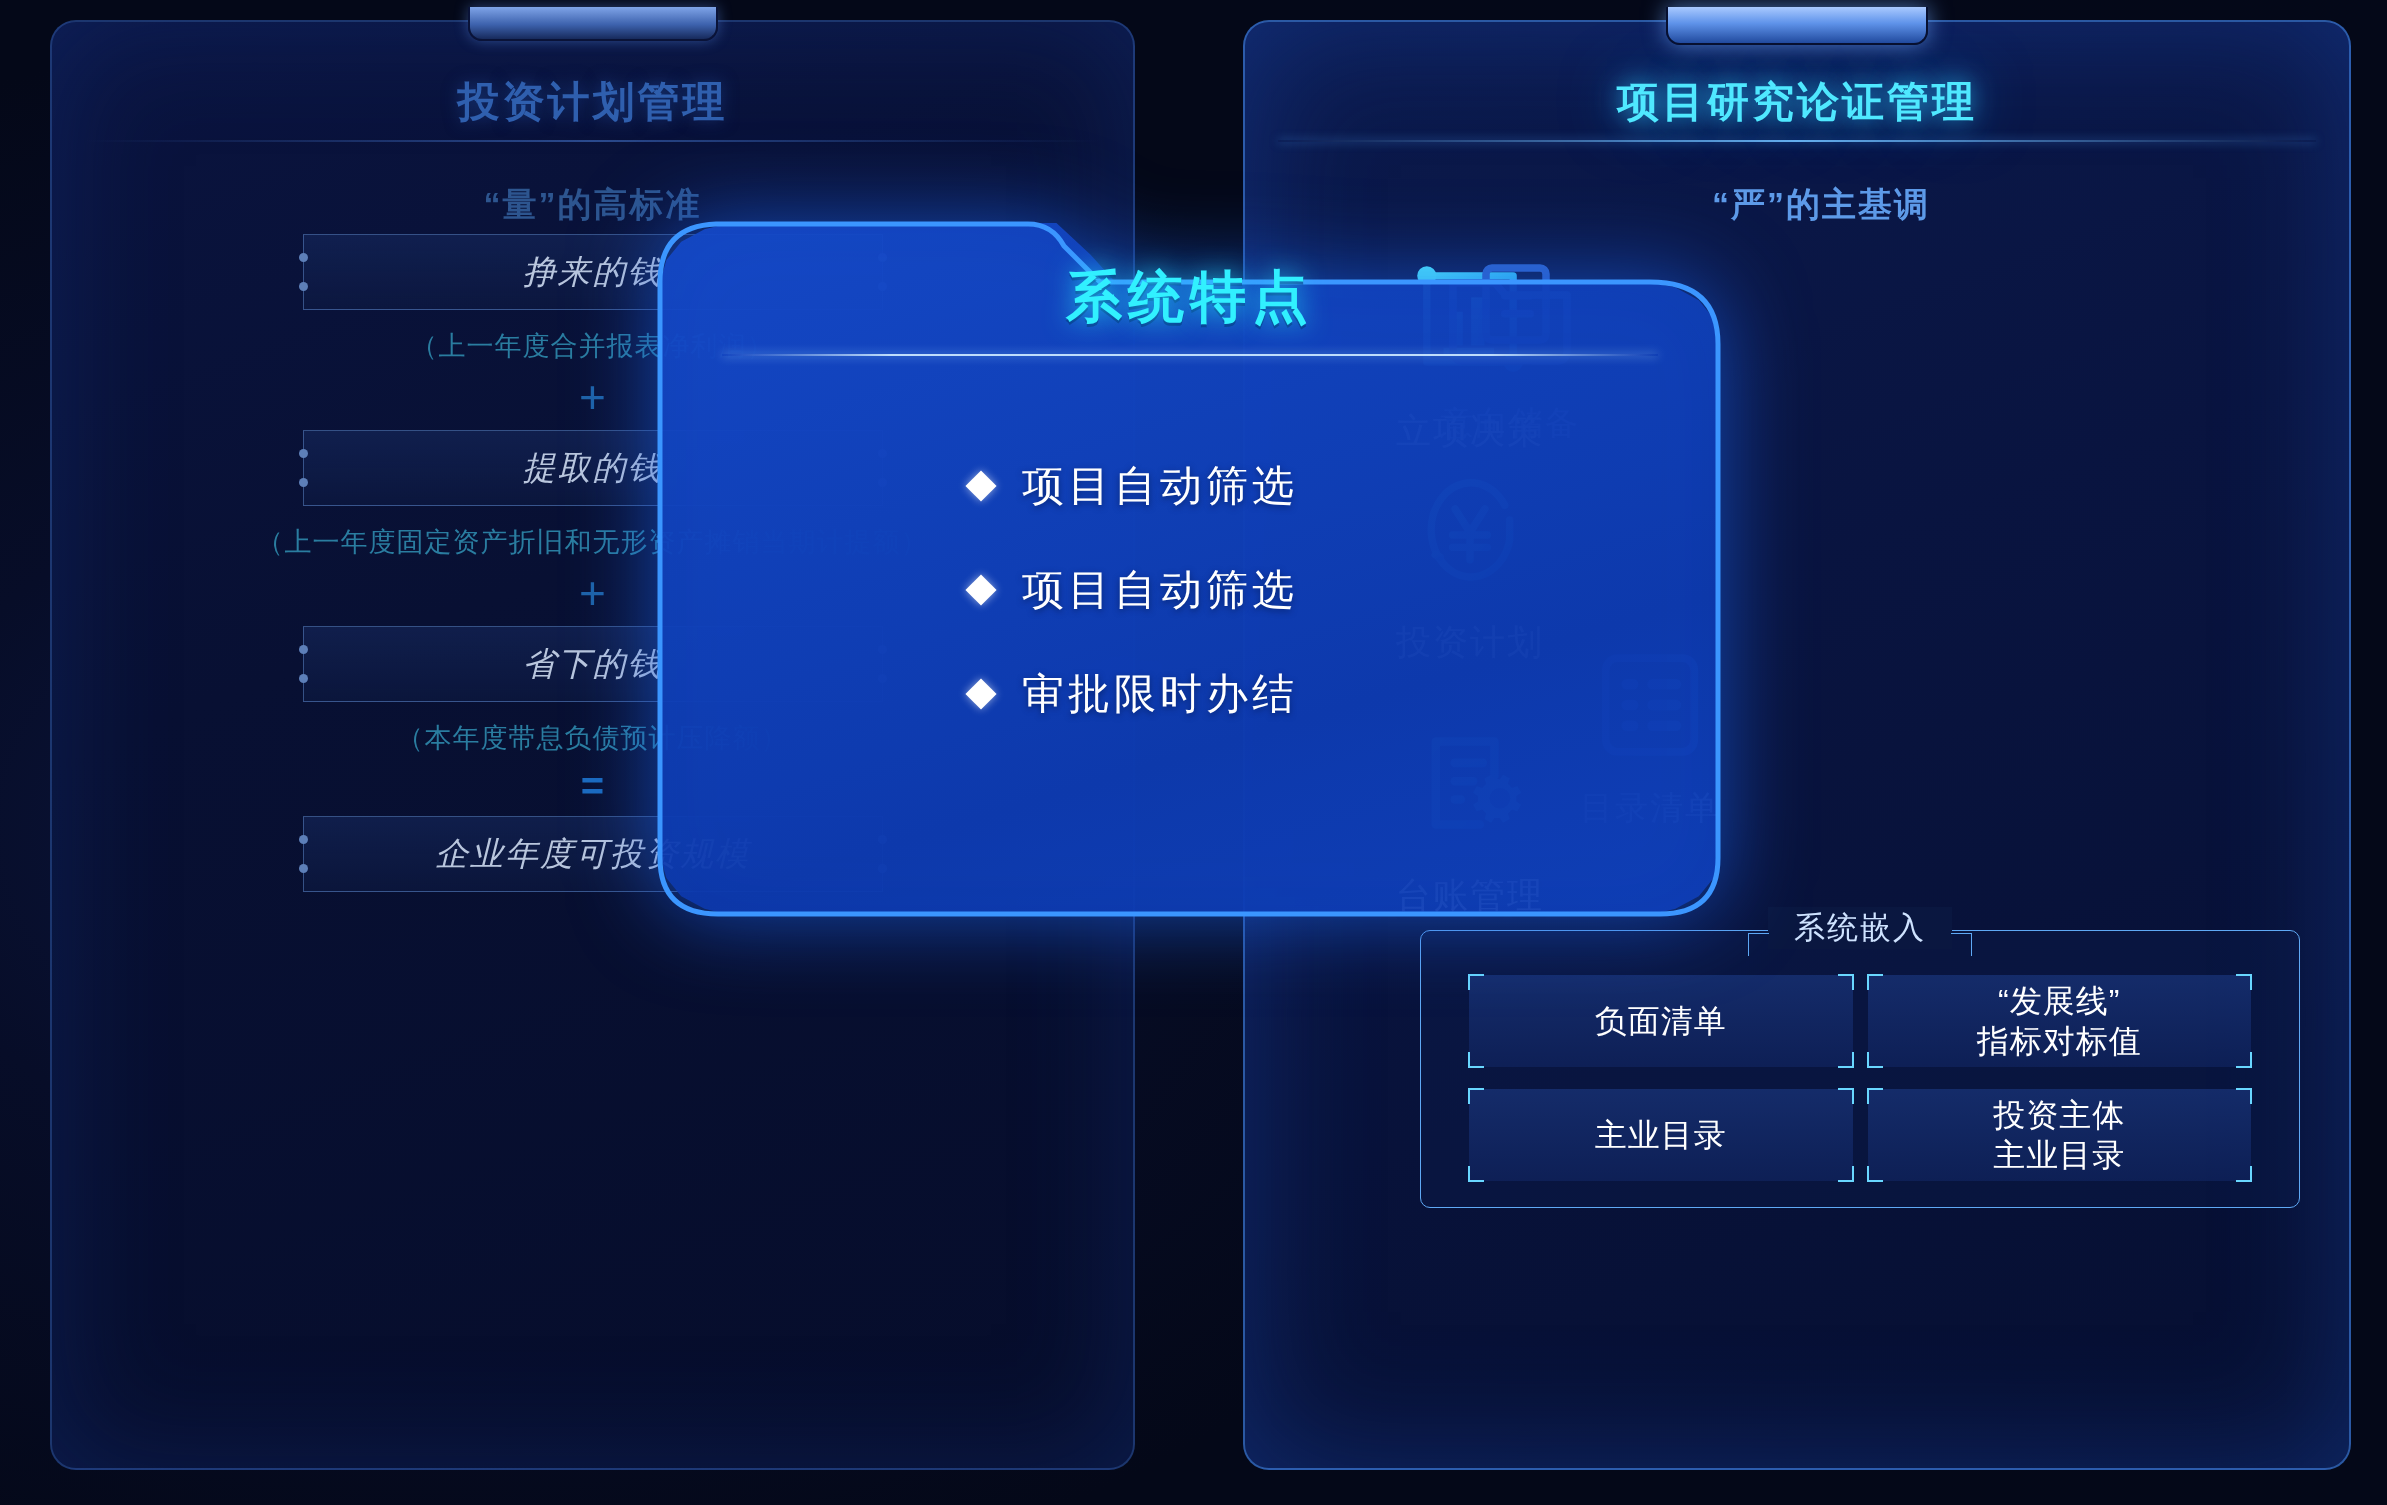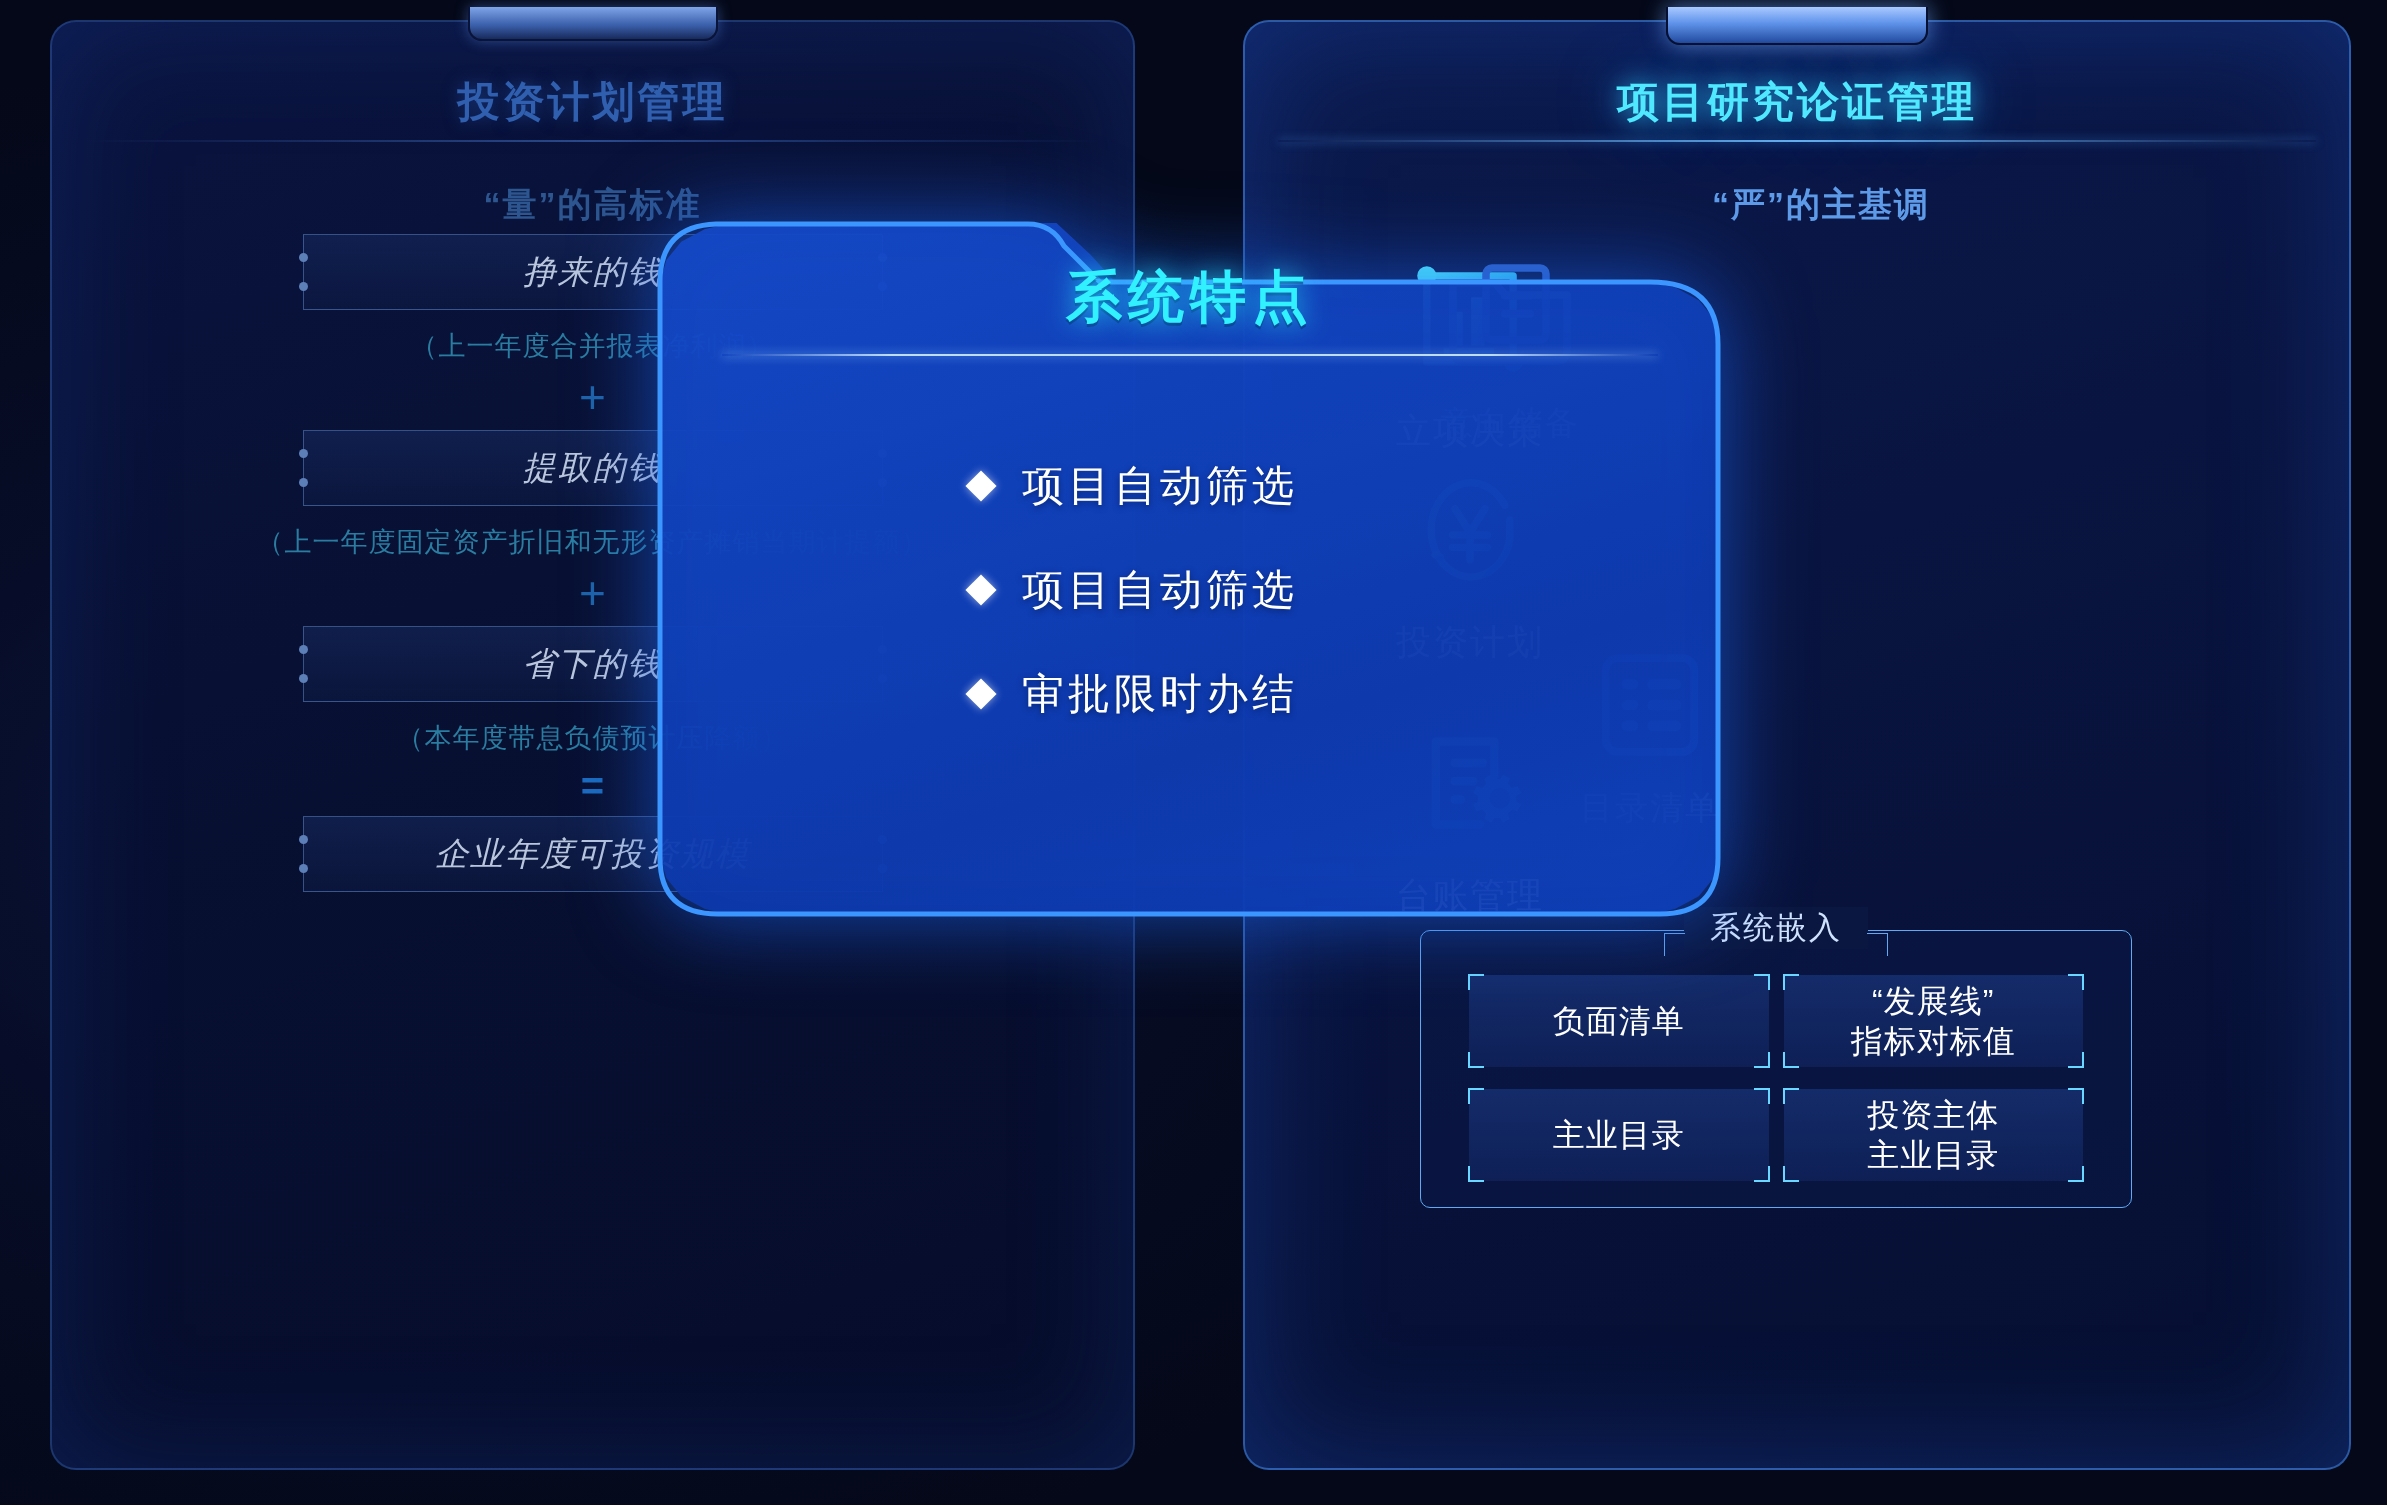--- a/index.html
+++ b/index.html
@@ -105,21 +105,21 @@
   .icon-row{ display:flex; justify-content:space-around;flex-direction:column; }
   .icon-cell{ width:330px; text-align:center; }
   .icon-cell .glyph{ height:150px; display:flex; align-items:center; justify-content:center; }
   .icon-cell .cap{
     margin-top:14px; color:#ffffff; font-size:35px; letter-spacing:2px;
     text-shadow:0 2px 6px rgba(0,0,0,.6);
   }
 
   
   .embed-wrap{
-    position:absolute; left:175px; top:908px; width:712px; height:278px;
+    position:absolute; left:175px; top:908px; width:880px; height:278px;
     border:1.5px solid #5fa9f5; border-radius:10px;
     background:rgba(12,28,78,.35);
   }
   .embed-legend{
     position:absolute; top:-24px; left:50%; transform:translateX(-50%);
     background:#0a1740; padding:0 26px; color:#cfe3ff; font-size:31px; letter-spacing:2px;
     white-space:nowrap;
   }
   .embed-legend::before,.embed-legend::after{
     content:""; position:absolute; top:26px; width:20px; height:22px;

